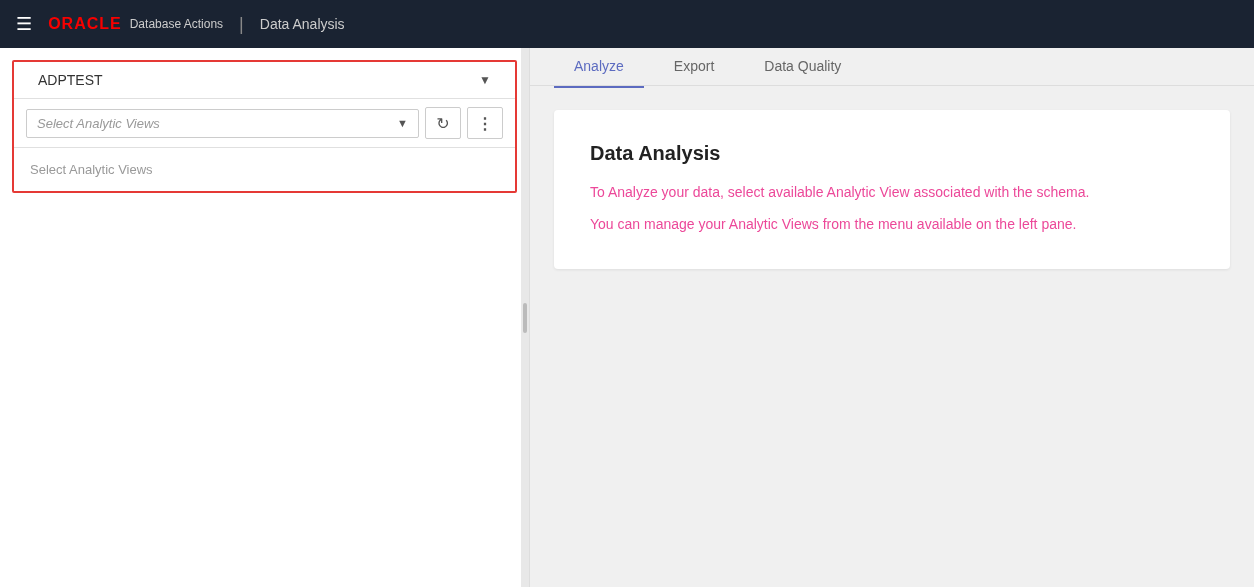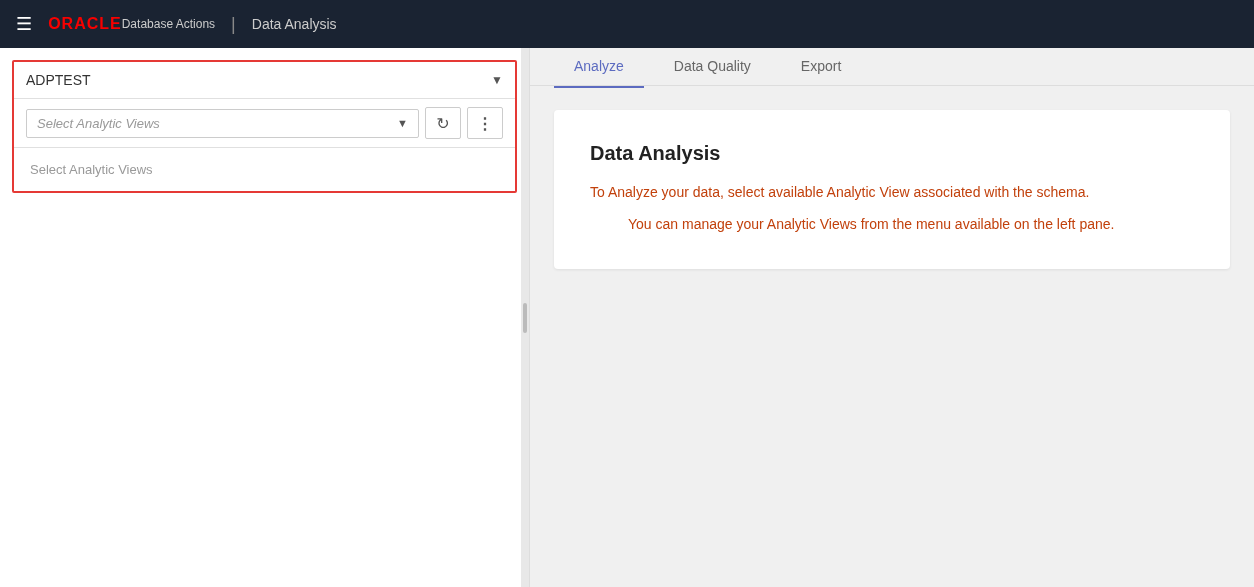--- a/index.html
+++ b/index.html
@@ -23,20 +23,21 @@
     }
     .topbar-hamburger {
       color: #fff;
       font-size: 18px;
       cursor: pointer;
       margin-right: 4px;
     }
     .topbar-logo {
       display: flex;
       align-items: center;
+      gap: 8px;
     }
     .oracle-logo {
       color: #f80000;
       font-weight: bold;
       font-size: 16px;
       letter-spacing: 1px;
     }
     .topbar-divider {
       color: #888;
       font-size: 18px;
@@ -68,21 +69,21 @@
     .schema-selector {
       border: 2px solid #e53935;
       margin: 12px;
       border-radius: 2px;
     }
 
     .schema-dropdown {
       display: flex;
       align-items: center;
       justify-content: space-between;
-      padding: 10px 12px;
+      padding: 10px 24px;
       border-bottom: 1px solid #e0e0e0;
       cursor: pointer;
       background: #fff;
     }
     .schema-dropdown-label {
       font-size: 14px;
       color: #333;
       font-weight: 500;
     }
     .schema-dropdown-arrow {
@@ -217,21 +218,21 @@
       box-shadow: 0 1px 3px rgba(0,0,0,0.08);
     }
     .info-card-title {
       font-size: 20px;
       font-weight: 700;
       color: #222;
       margin-bottom: 16px;
     }
     .info-card-text {
       font-size: 14px;
-      color: #c2410c;
+      color: #ec4899;
       line-height: 1.7;
     }
 
     
     .refresh-icon::before {
       content: "↻";
       font-size: 16px;
     }
     
     .more-icon::before {
@@ -284,28 +285,28 @@
 
     <div class="sidebar-resizer">
       <div class="sidebar-resizer-handle"></div>
     </div>
   </div>
 
   <div class="content-area">
 
     <div class="tabs">
       <div class="tab active">Analyze</div>
+      <div class="tab">Export</div>
       <div class="tab">Data Quality</div>
-      <div class="tab">Export</div>
     </div>
 
     <div class="content-panel">
       <div class="info-card">
         <div class="info-card-title">Data Analysis</div>
         <div class="info-card-text">
           <p>To Analyze your data, select available Analytic View associated with the schema.</p>
-          <p style="margin-top:8px;margin-left:38px;">You can manage your Analytic Views from the menu available on the left pane.</p>
+          <p style="margin-top:8px;">You can manage your Analytic Views from the menu available on the left pane.</p>
         </div>
       </div>
     </div>
 
   </div>
 </div>
 
 </body></html>

